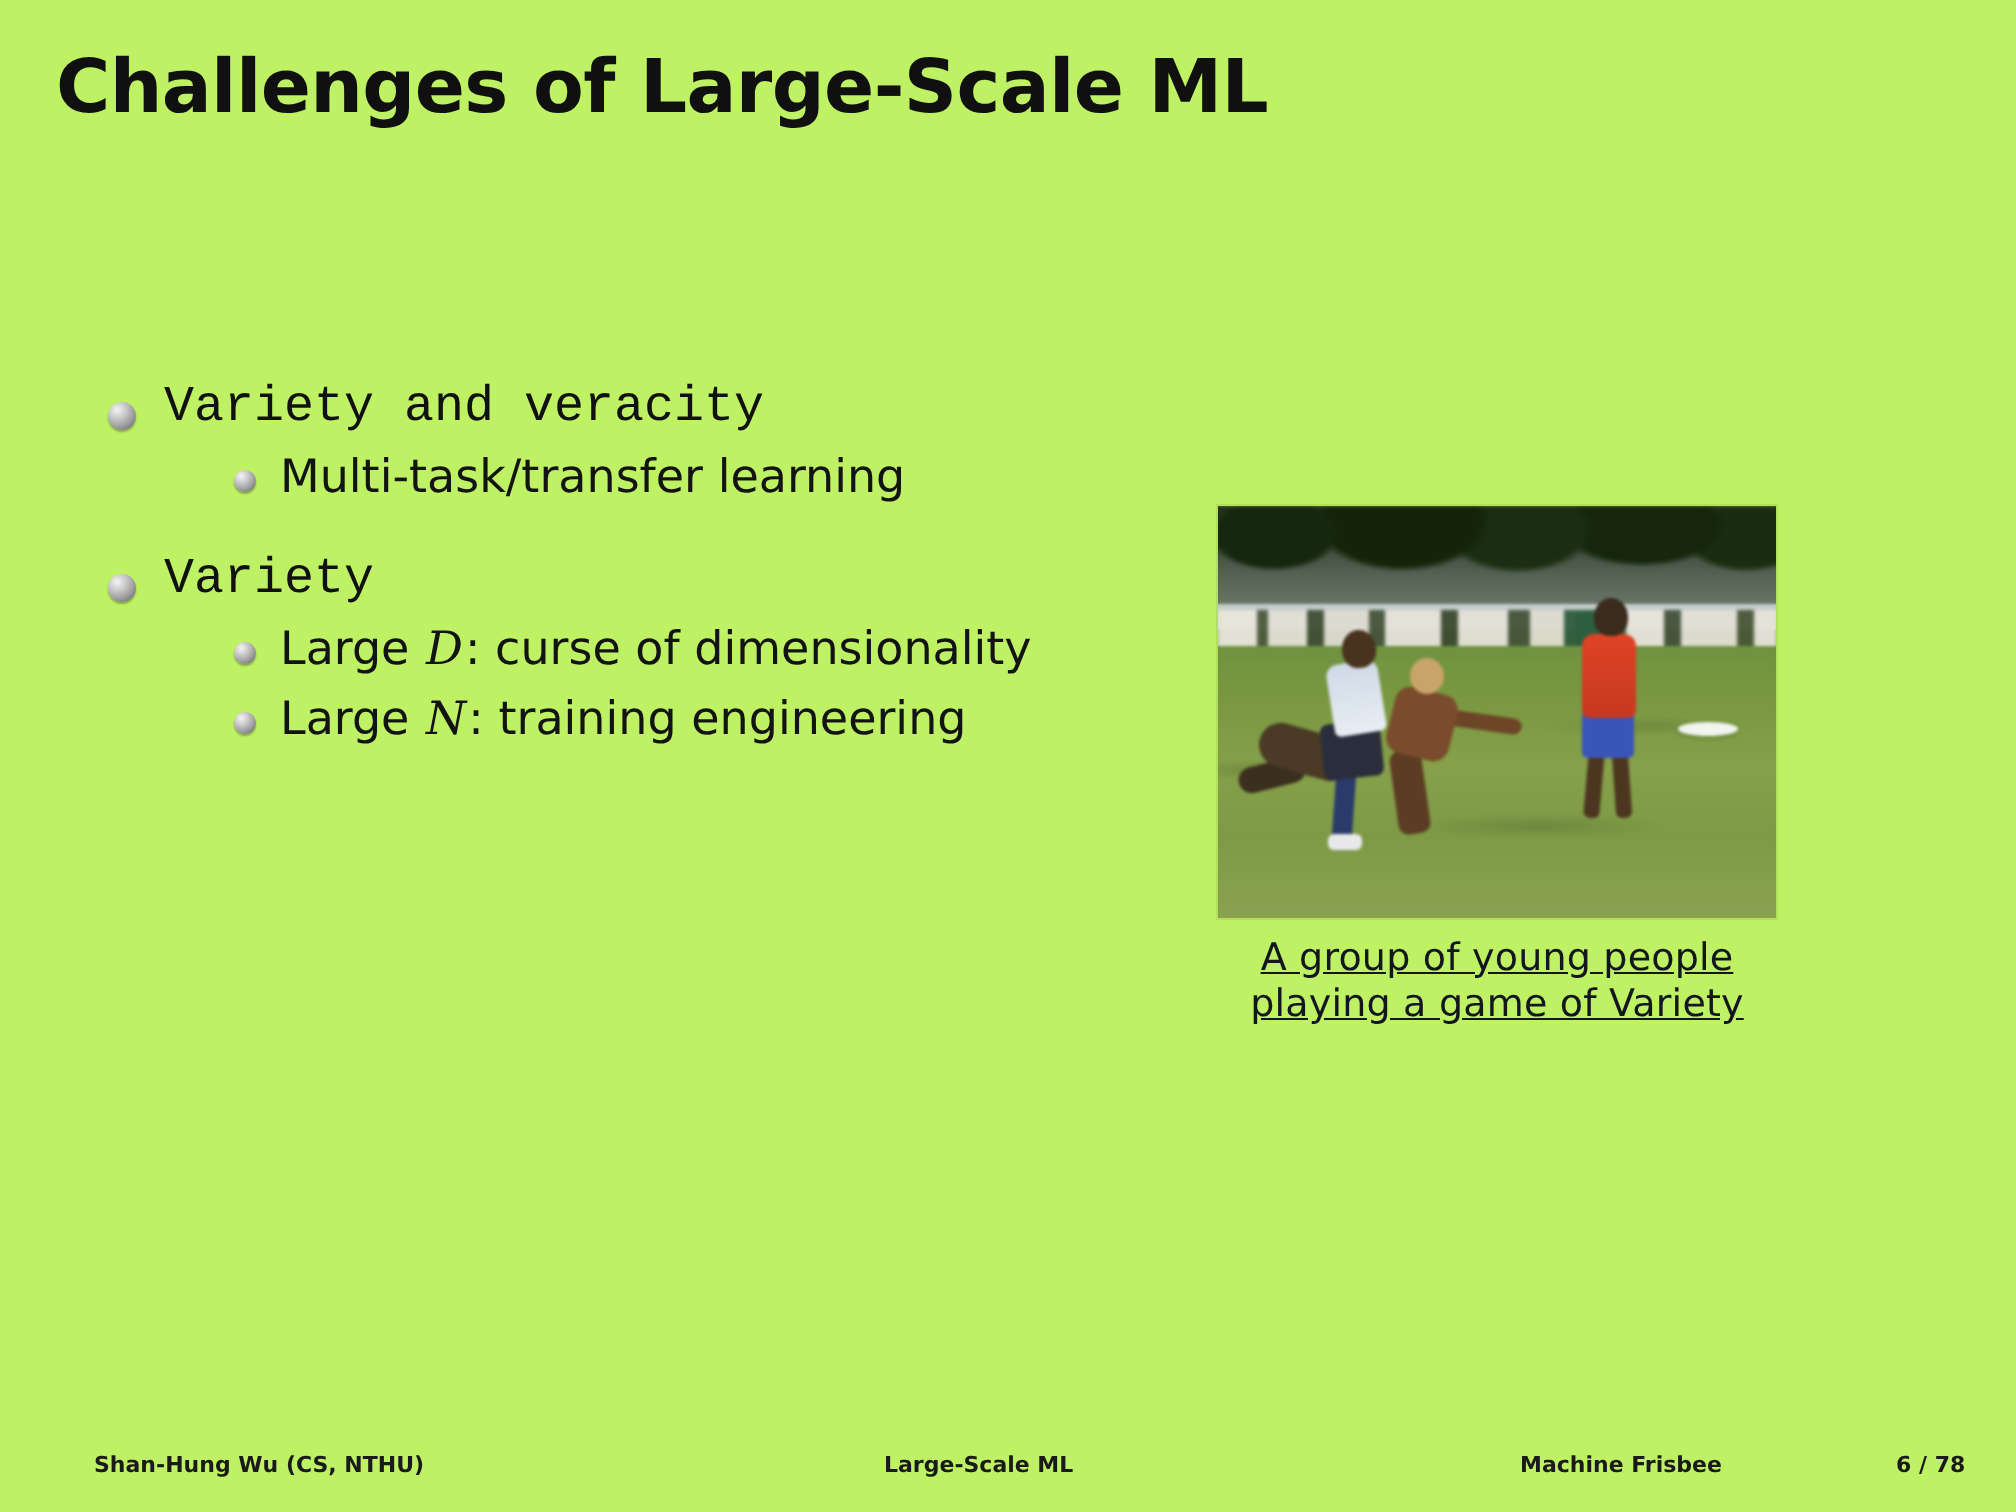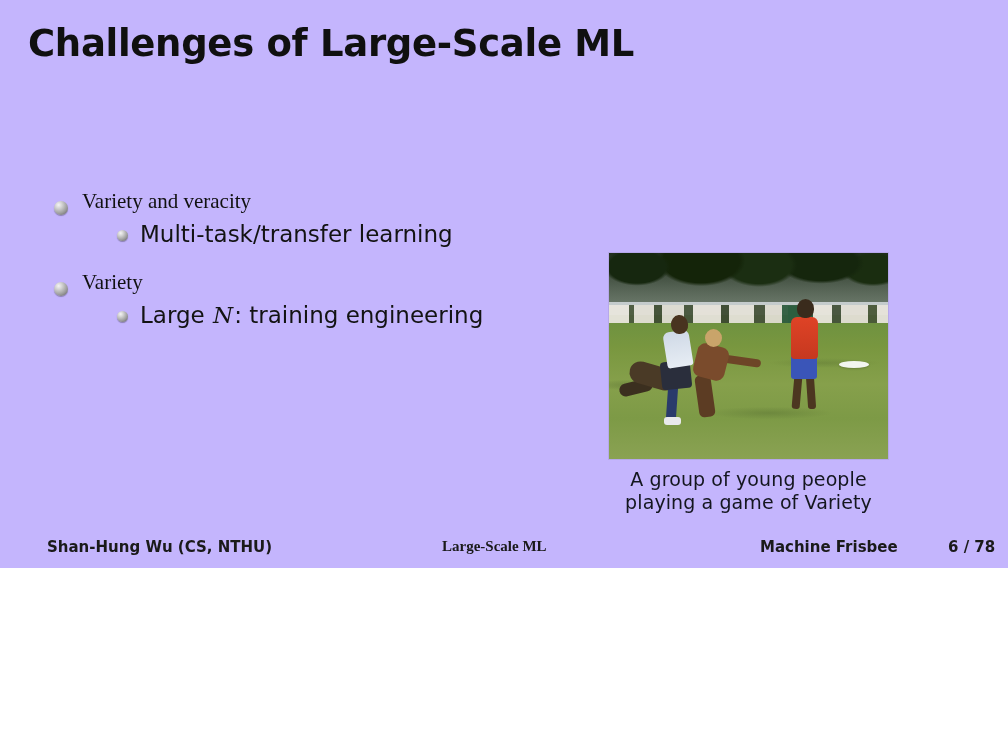--- a/index.html
+++ b/index.html
@@ -7,22 +7,22 @@
     margin: 0;
     padding: 0;
     background: #ffffff;
   }
   body {
     font-family: "DejaVu Sans", sans-serif;
   }
   .slide {
     position: relative;
     width: 1008px;
-    height: 568px;
-    background: #c4b5fd;
+    height: 756px;
+    background: #bef264;
     overflow: hidden;
   }
 
   
   .slide-title {
     position: absolute;
     left: 28px;
     top: 22px;
     font-family: "DejaVu Sans", sans-serif;
     font-weight: bold;
@@ -54,22 +54,22 @@
     margin-top: 3px;
     margin-left: 30px;
   }
   ul.lvl2 > li {
     position: relative;
     padding-left: 28px;
     margin-bottom: 1px;
   }
 
   .b1-text {
-    font-family: Liberation Serif, serif;
-    font-size: 21px;
+    font-family: Liberation Mono, monospace;
+    font-size: 25px;
     color: #111111;
     line-height: 1.28;
   }
   .b2-text {
     font-family: "DejaVu Sans", sans-serif;
     font-size: 23px;
     color: #131313;
     line-height: 1.45;
   }
 
@@ -260,38 +260,39 @@
   }
 
   .caption {
     margin-top: 9px;
     text-align: center;
     font-family: "DejaVu Sans", sans-serif;
     font-size: 19px;
     line-height: 1.22;
     color: #14161f;
     letter-spacing: 0.1px;
+    text-decoration: underline;
   }
 
   
   .footer {
     position: absolute;
     left: 0;
     bottom: 8px;
     width: 1008px;
     height: 22px;
     font-family: "DejaVu Sans", sans-serif;
-    font-size: 15px;
+    font-size: 11px;
     font-weight: bold;
     color: #1a1a1a;
     text-align: center;
   }
   .footer span { position: absolute; white-space: nowrap; }
   .ft-author { left: 47px; }
-  .ft-section { left: 442px; font-family: Liberation Serif, serif; }
+  .ft-section { left: 442px; }
   .ft-course { left: 760px; }
   .ft-page { left: 948px; }
 </style>
 </head>
 <body>
 
 <div class="slide">
 
   <div class="slide-title">Challenges of Large-Scale ML</div>
 
@@ -308,20 +309,24 @@
           </li>
         </ul>
       </li>
 
       <li style="margin-top:18px;">
         <span class="bullet lv1"></span>
         <span class="b1-text">Variety</span>
         <ul class="lvl2">
           <li>
             <span class="bullet lv2"></span>
+            <span class="b2-text"><span>Large </span><span class="math">D</span><span>: curse of dimensionality</span></span>
+          </li>
+          <li>
+            <span class="bullet lv2"></span>
             <span class="b2-text"><span>Large </span><span class="math">N</span><span>: training engineering</span></span>
           </li>
         </ul>
       </li>
 
     </ul>
   </div>
 
   <div class="figure">
     <div class="photo">

